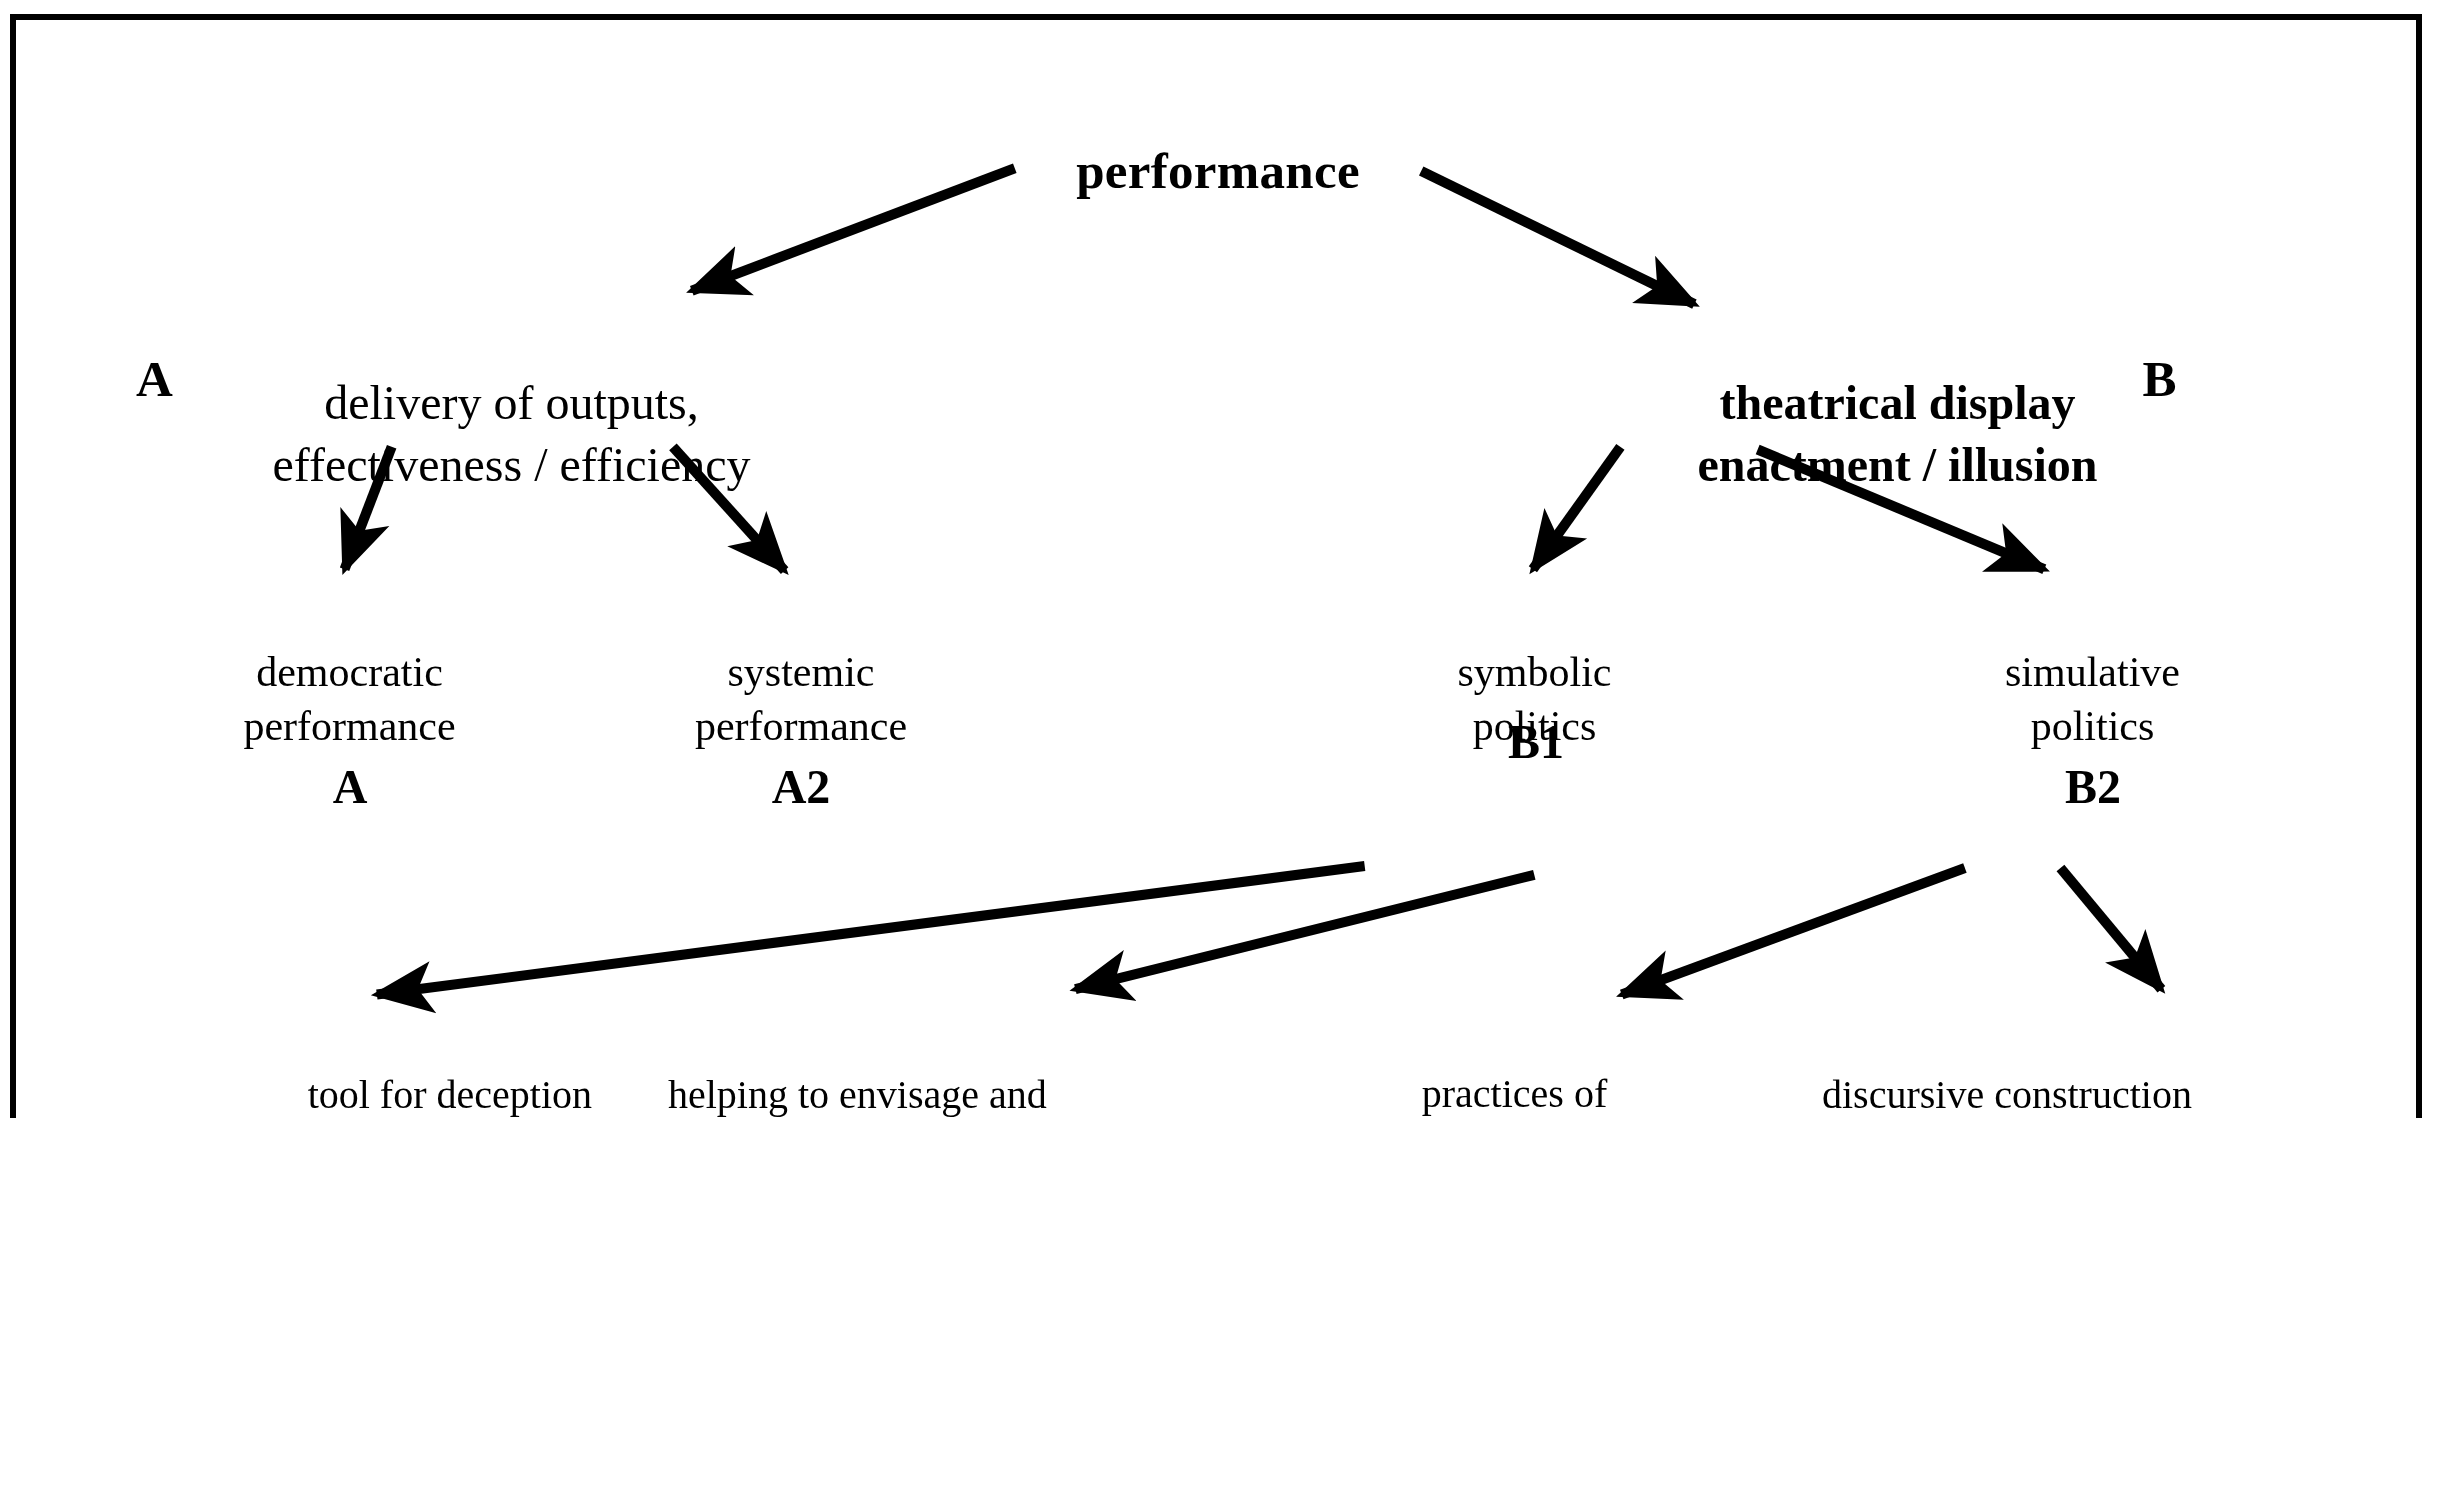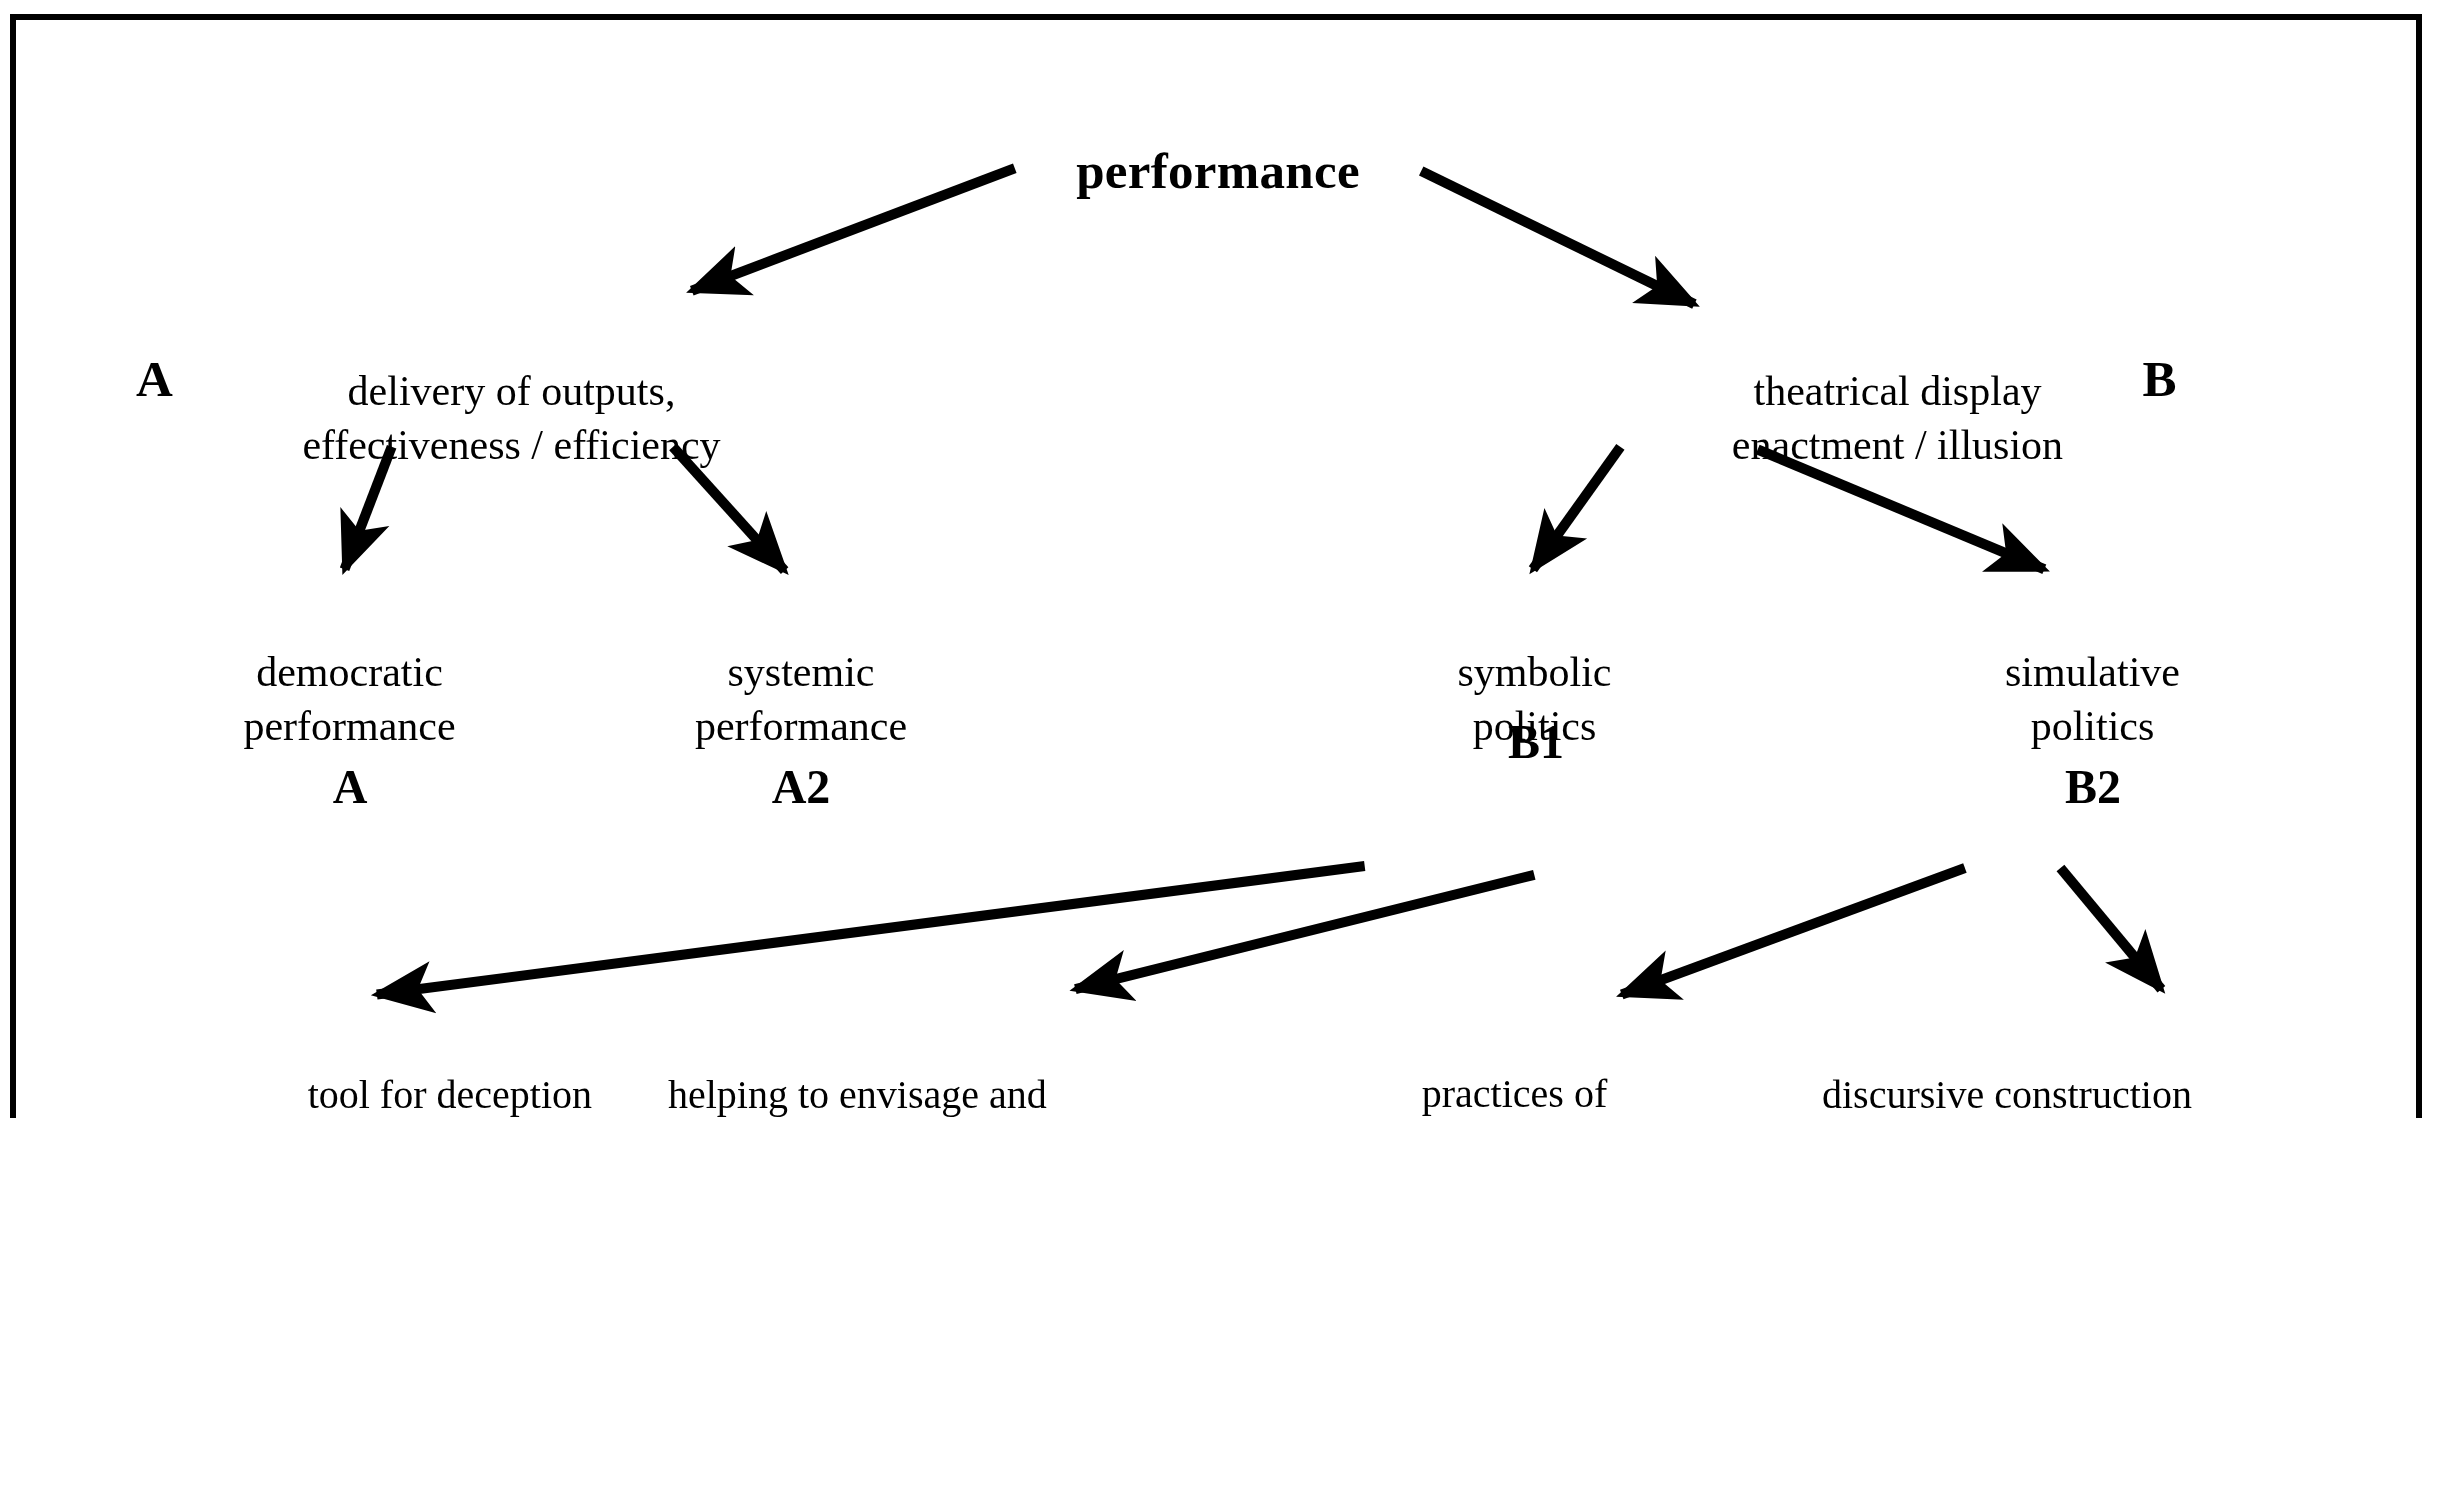--- a/index.html
+++ b/index.html
@@ -3,21 +3,21 @@
 <meta charset="utf-8">
 <style>
   html,body{margin:0;padding:0;background:#ffffff;}
   body{width:2438px;height:1510px;font-family:"Liberation Serif","DejaVu Serif",serif;color:#000;}
   #frame{position:absolute;left:10px;top:13.5px;width:2412px;height:1484px;
          border:6px solid #000;box-sizing:border-box;background:#fff;}
   #canvas{position:absolute;left:0;top:0;width:2438px;height:1118px;overflow:hidden;padding-left:35px;}
   .node{position:absolute;text-align:center;line-height:1.28;white-space:pre-line;}
   .ltext{position:absolute;text-align:left;line-height:1.30;white-space:pre-line;}
   .root{font-weight:bold;font-size:51px;letter-spacing:0.3px;}
-  .lvl2{font-size:42px;}
+  .lvl2{font-size:48px;}
   .lvl3{font-size:42px;}
   .leaf{font-size:40px;}
   .tag{position:absolute;font-weight:bold;font-size:51px;text-align:center;}
   .tagsm{position:absolute;font-weight:bold;font-size:48px;text-align:center;}
   svg.arrows{position:absolute;left:0;top:0;width:2438px;height:1510px;pointer-events:none;}
 </style>
 </head>
 <body>
 
 <div id="canvas">
@@ -49,21 +49,21 @@
   </div>
 
   <div class="tag" style="left:94px;top:350px;width:121px;">
     <span>A</span>
   </div>
   <div class="node lvl2" style="left:202px;top:311px;width:619px;">
     <span>delivery of outputs,
 effectiveness / efficiency</span>
   </div>
 
-  <div class="node lvl2" style="left:1561px;top:311px;width:673px;">
+  <div class="node lvl2" style="left:1561px;top:311px;width:673px;font-weight:bold;">
     <span>theatrical display
 enactment / illusion</span>
   </div>
   <div class="tag" style="left:2099px;top:350px;width:121px;">
     <span>B</span>
   </div>
 
   <div class="node lvl3" style="left:141px;top:592px;width:417px;">
     <span>democratic
 performance</span>

